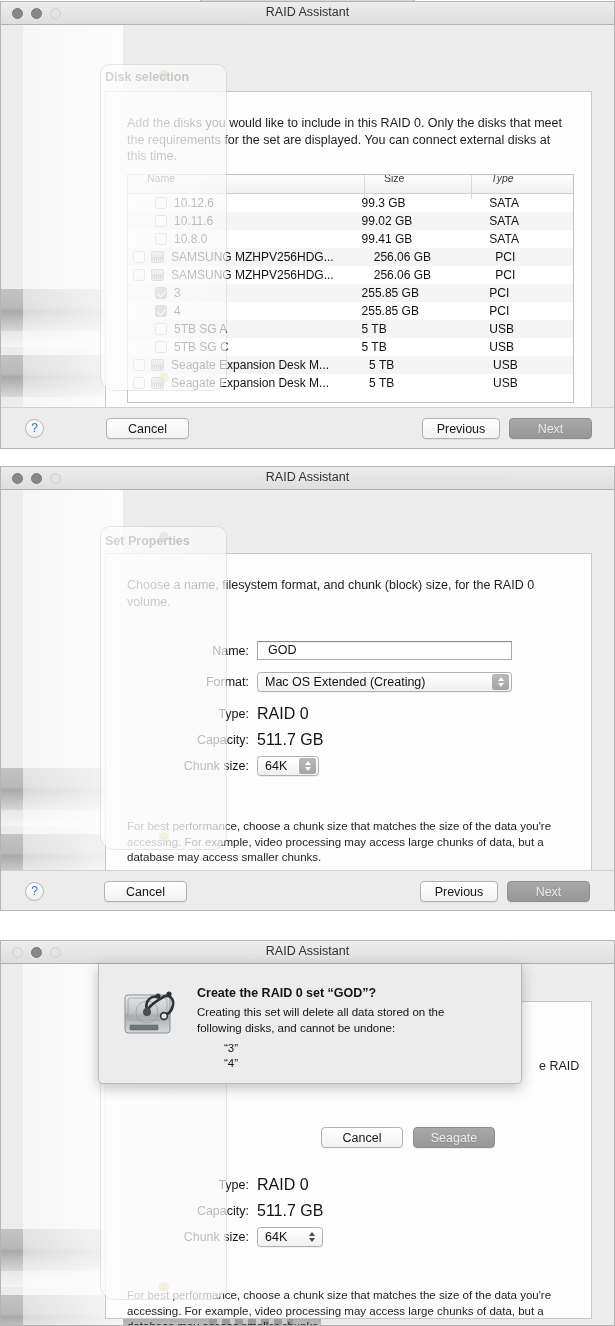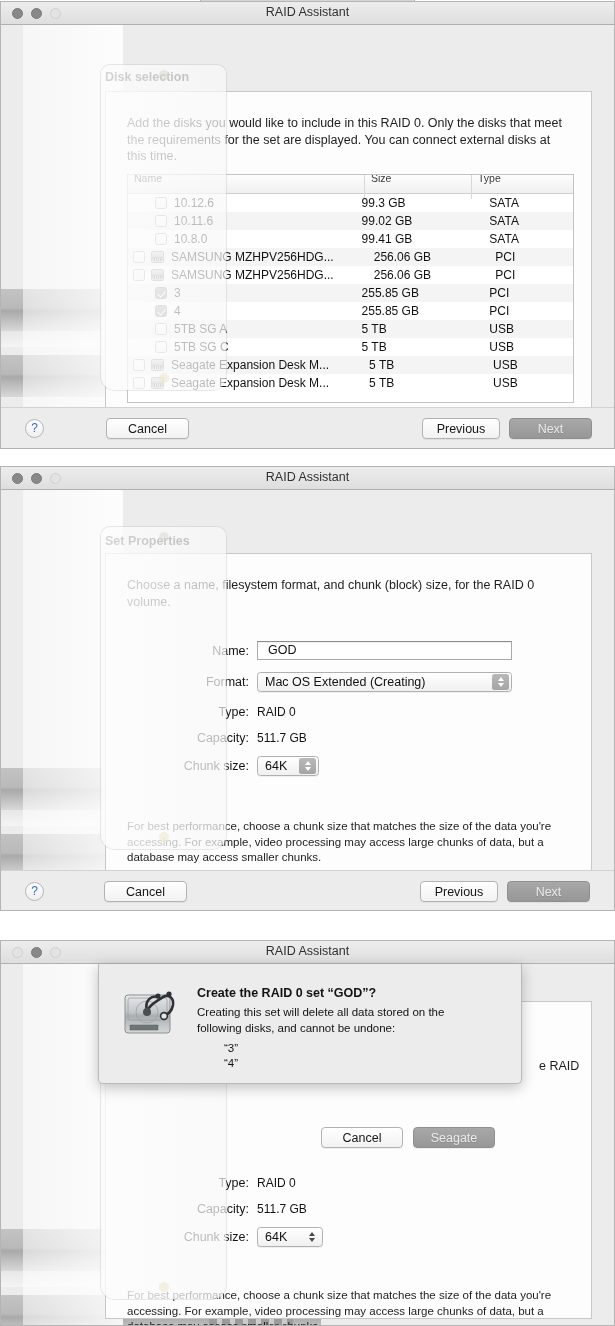--- a/index.html
+++ b/index.html
@@ -81,21 +81,21 @@
   }
 
   
   .tbl{ position:absolute; border:1px solid #c3c3c3; background:#fff; overflow:hidden; }
   .thead{
     display:flex; height:19px; align-items:center;
     background:linear-gradient(to bottom,#fdfdfd,#f0f0f0);
     border-bottom:1px solid #cfcfcf;
     font-size:10.5px; color:#3a3a3a;
   }
-  .th{ padding-left:6px; height:30px; line-height:19px; }
+  .th{ padding-left:19px; height:30px; line-height:19px; }
   .th.sep{ border-left:1px solid #d8d8d8; }
   .row{ display:flex; align-items:center; height:18px; font-size:12px; color:#111;gap:40px; }
   .row.alt{ background:#f4f4f4; }
   .cname{ display:flex; align-items:center; height:18px; }
   .csize,.ctype{ height:18px; line-height:18px; }
   .cb{
     width:12px; height:12px; border-radius:2.5px; flex:0 0 auto;
     border:1px solid #a9a9a9;
     background:linear-gradient(to bottom,#ffffff,#f6f6f6);
   }
@@ -142,21 +142,21 @@
     border-radius:2.5px;
     background:linear-gradient(to bottom,#b8b8b8,#a5a5a5);
     display:flex; flex-direction:column; align-items:center; justify-content:center; gap:2px;
   }
   .popup.plain .arrows{ background:transparent; }
   .caretup,.caretdn{ width:0;height:0;border-left:3px solid transparent;border-right:3px solid transparent; }
   .caretup{ border-bottom:4px solid #fff; }
   .caretdn{ border-top:4px solid #fff; }
   .popup.plain .caretup{ border-bottom-color:#4a4a4a; }
   .popup.plain .caretdn{ border-top-color:#4a4a4a; }
-  .statval{ font-size:12px; color:#131313; }
+  .statval{ font-size:16px; color:#131313; }
 
   
   .footer{
     position:absolute; left:0; right:0; height:42px;
     background:#ececec; border-top:1px solid #d2d2d2;
   }
   .helpbtn{
     position:absolute; left:24px; top:11px; width:19px; height:19px; border-radius:50%;
     background:linear-gradient(to bottom,#fdfdfd,#efefef); border:1px solid #b6b6b6;
     color:#2f6fd0; font-size:12px; text-align:center; line-height:17px;
@@ -226,21 +226,21 @@
       <div class="steptitle" style="left:104px;top:45px;">Disk selection</div>
 
       <div class="card" style="left:104px;top:66px;width:487px;height:318px;"></div>
 
       <div class="blurb" style="left:126px;top:90px;width:443px;">Add the disks you would like to include in this RAID 0. Only the disks that meet the requirements for the set are displayed. You can connect external disks at this time.</div>
 
       <div class="tbl" style="left:126px;top:149px;width:447px;height:229px;">
         <div class="thead">
           <div class="th" style="width:236px;">Name</div>
           <div class="th sep" style="width:107px;">Size</div>
-          <div class="th sep" style="width:102px;">Type</div>
+          <div class="th sep" style="width:102px;font-style:italic;">Type</div>
         </div>
         <div id="disk-rows">
             <div class="row">
               <div class="cname" style="width: 236px;">
                 <span style="display: inline-block; width: 27px;"></span>
                 <span class="cb"></span>
                 <span class="nm" style="margin-left: 7px;">10.12.6</span>
               </div>
               <div class="csize" style="width: 107px;">99.3 GB</div>
               <div class="ctype" style="width: 102px;">SATA</div>

